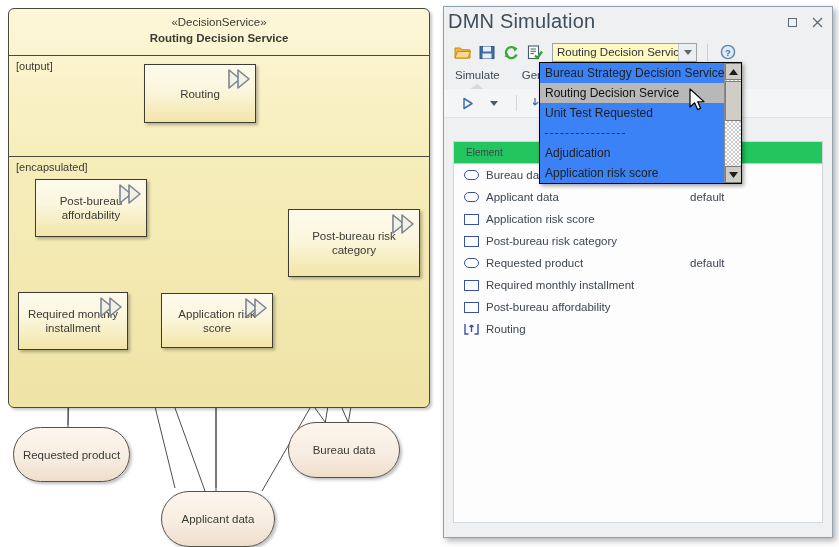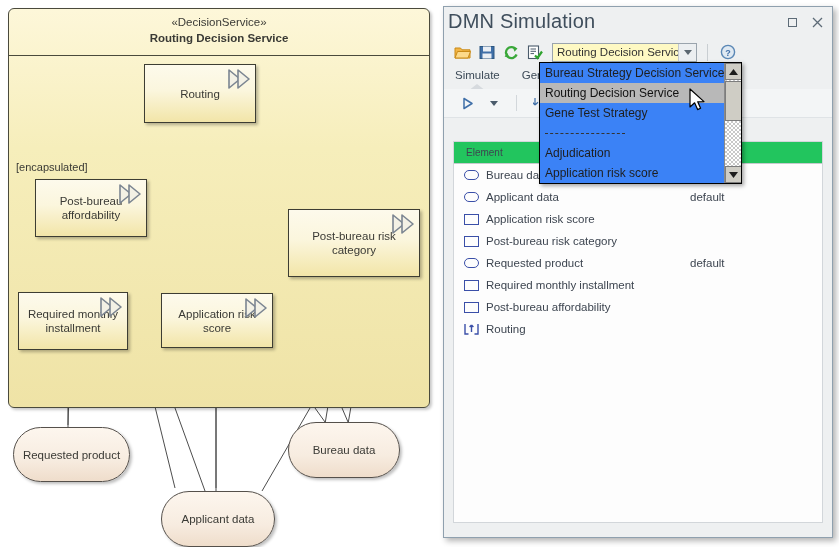--- a/index.html
+++ b/index.html
@@ -251,20 +251,23 @@
       <line x1="325" y1="422" x2="315" y2="408"></line>
       <line x1="348" y1="422" x2="342" y2="408"></line>
     </g>
   </svg>
 
   <div class="decision-service">
     <div class="ds-header">
       <div class="ds-stereotype">«DecisionService»</div>
       <div class="ds-title">Routing Decision Service</div>
     </div>
+    <div class="ds-output">
+      <span class="band-label">[output]</span>
+    </div>
     <span class="band-label" style="top:152px;">[encapsulated]</span>
   </div>
 
   <div class="decision-node" style="left: 144px; top: 64px; width: 112px; height: 59px;">
     <span>Routing</span>
     <svg class="dec-marker" viewBox="0 0 26 24">
       <path d="M3,3 L14,12 L3,21 Z" fill="#f3f1e5" stroke="#7b8591" stroke-width="1.6" stroke-linejoin="round"></path>
       <path d="M12,3 L23,12 L12,21 Z" fill="#f3f1e5" stroke="#7b8591" stroke-width="1.6" stroke-linejoin="round"></path>
     </svg>
   </div>
@@ -476,21 +479,21 @@
         </svg>
         <span>Routing</span>
       </div>
       <div class="row-mode"></div>
     </div>
   </div>
 
   <div id="dropdown">
     <div class="dd-item">Bureau Strategy Decision Service</div>
     <div class="dd-item sel">Routing Decision Service</div>
-    <div class="dd-item">Gene Test Strategy</div>
+    <div class="dd-item">Unit Test Requested</div>
     <div class="dd-sep">
         <span class="dd-sep-line"></span>
       </div>
     <div class="dd-item">Adjudication</div>
     <div class="dd-item">Application risk score</div>
 
     <div class="dd-scroll">
       <div class="dd-arrow-btn">
         <svg width="9" height="6" viewBox="0 0 9 6">
             <path d="M4.5,0 L9,6 L0,6 Z" fill="#1d1d1d"></path>

